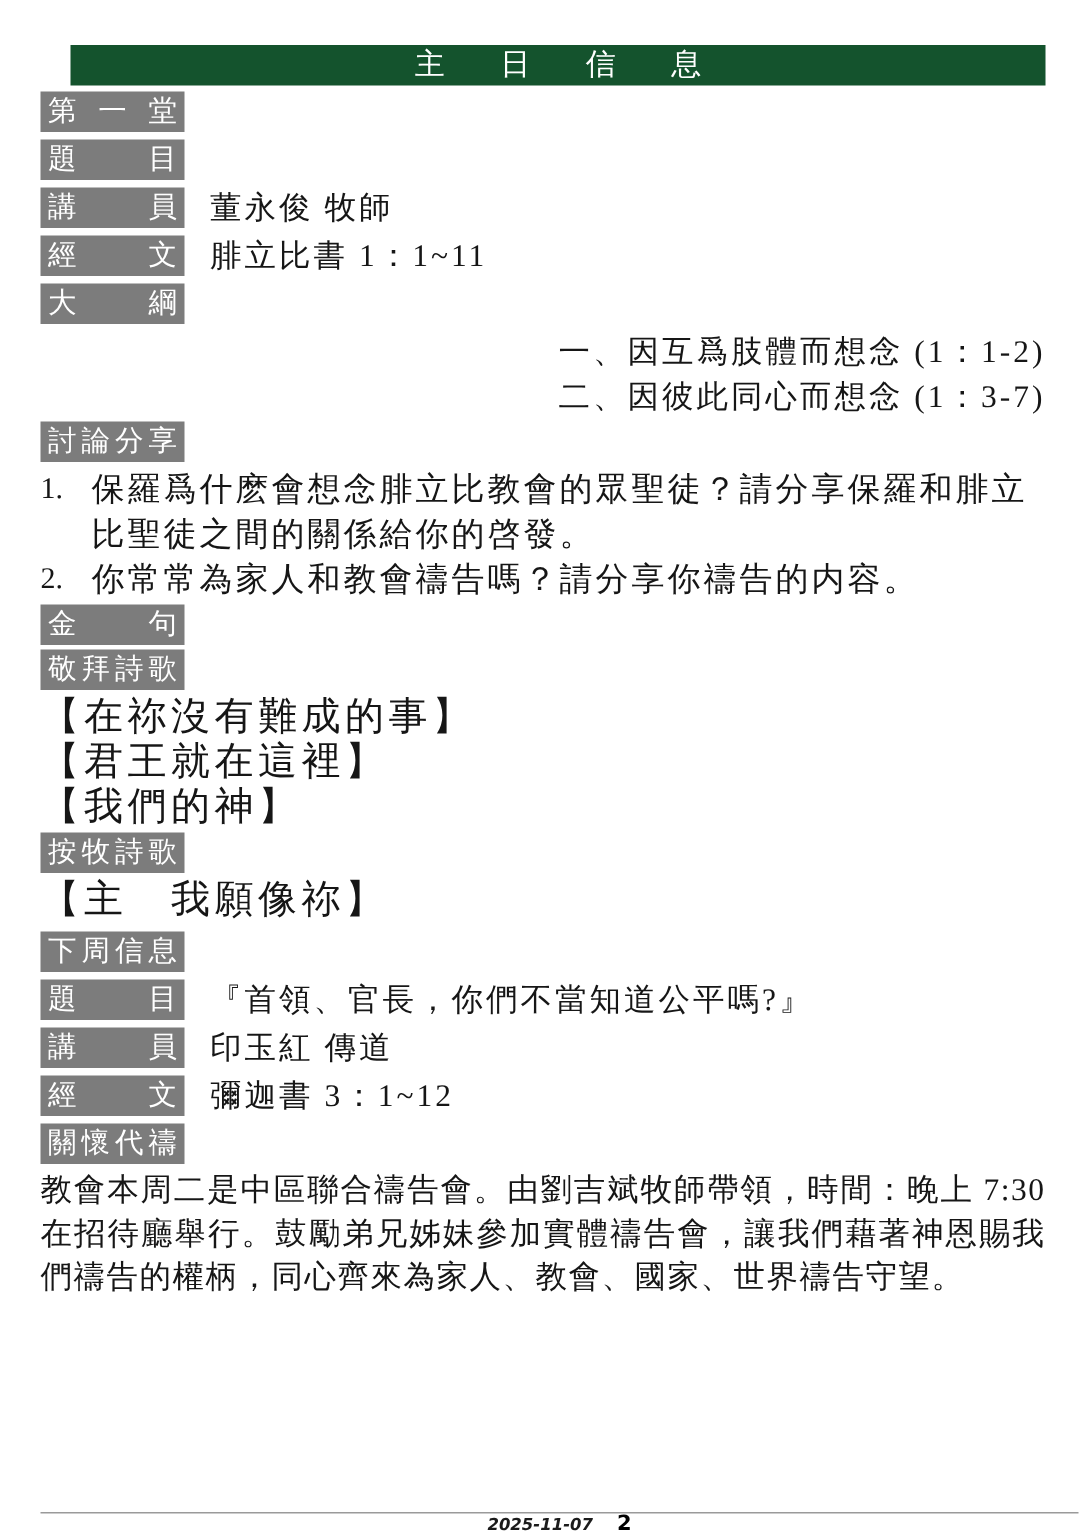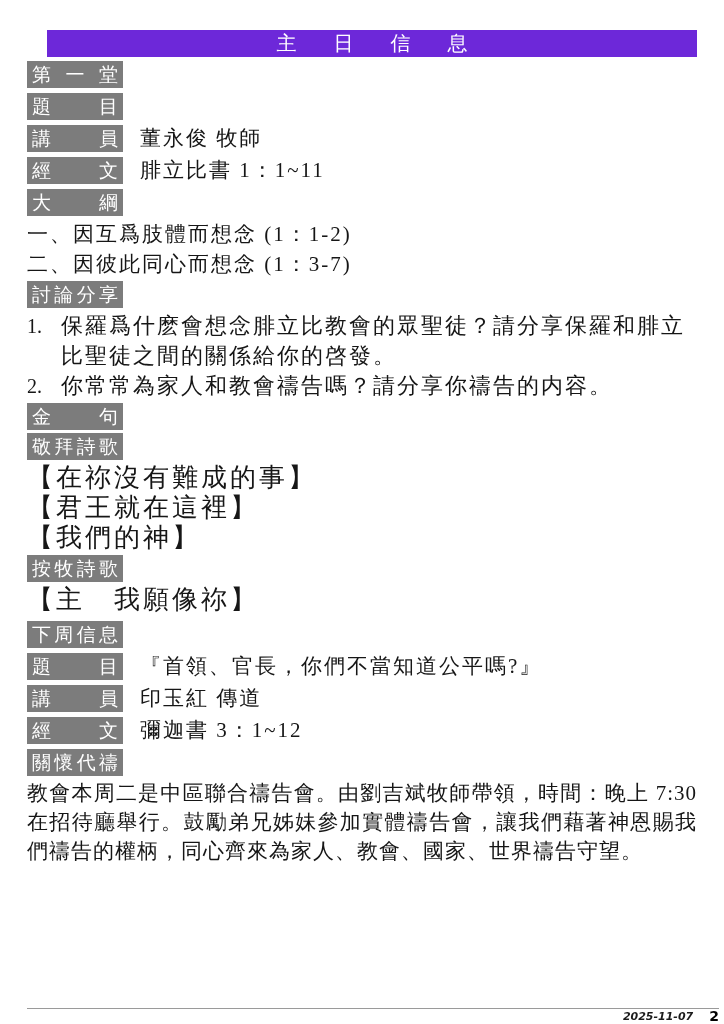--- a/index.html
+++ b/index.html
@@ -9,59 +9,59 @@
     margin:0 auto;
     background:#ffffff;
     box-sizing:border-box;
     padding:30px 27px 0 27px;
     font-family:"Liberation Serif","DejaVu Serif",serif;
     color:#161616;
     overflow:hidden;
   }
   .header-bar {
     height:27px; line-height:27px;
-    background:#6d28d9; color:#ffffff;
+    background:#14532d; color:#ffffff;
     text-align:center; font-size:20px;
     letter-spacing:16px; padding-left:16px;
     margin-bottom:4px;
     margin-left:20px;
   }
   .label-box {
     width:96px; min-width:96px; height:27px;
     box-sizing:border-box;
     background:#7c7c7c; color:#ffffff;
     font-size:19px; line-height:27px;
     padding:0 5px;
   }
   .spread { display:flex; justify-content:space-between; align-items:center; }
   .standalone { margin-bottom:5px; }
   .section-head { margin-top:2px; margin-bottom:3px; }
   .field-row { display:flex; align-items:center; margin-bottom:5px; }
   .field-row .value {
     margin-left:17px; font-size:21px; letter-spacing:2px;
     white-space:nowrap; line-height:27px;
   }
-  .body-line { font-size:21px; letter-spacing:2px; line-height:30px; }
+  .body-line { font-size:21px; letter-spacing:2px; line-height:30px;text-align:right; }
   .outline-block { margin:2px 0; }
   .num-item { display:flex; align-items:flex-start; }
   .num-item .num { width:34px; min-width:34px; font-size:20px; line-height:30px; }
   .num-item .itext { flex:1; font-size:22px; letter-spacing:2px; line-height:30px; }
   .justified {
     text-align:justify; text-justify:inter-ideograph;
     font-size:21px; letter-spacing:2px; line-height:30px;
     margin:1px 0 2px 0;
   }
   .care-text { letter-spacing:1px; line-height:29px; }
   .songs-block { margin-bottom:2px; }
   .song-line { font-size:26px; letter-spacing:3px; line-height:30px; }
   .nextweek-gap { margin-top:6px; }
   .footer {
     position:absolute; left:27px; right:5px; top:1008px;
     border-top:1px solid #9a9a9a;
-    display:flex; justify-content:flex-end; align-items:flex-start;
+    display:flex; justify-content:center; align-items:flex-start;
     gap:16px; padding-top:1px;
   }
   .footer-date {
     font-family:"DejaVu Sans","Liberation Sans",sans-serif;
     font-style:italic; font-weight:bold; font-size:11px; color:#1b1b1b;
   }
   .footer-page {
     font-family:"DejaVu Sans","Liberation Sans",sans-serif;
     font-weight:bold; font-size:14px; color:#000;
     margin-top:-2px;

